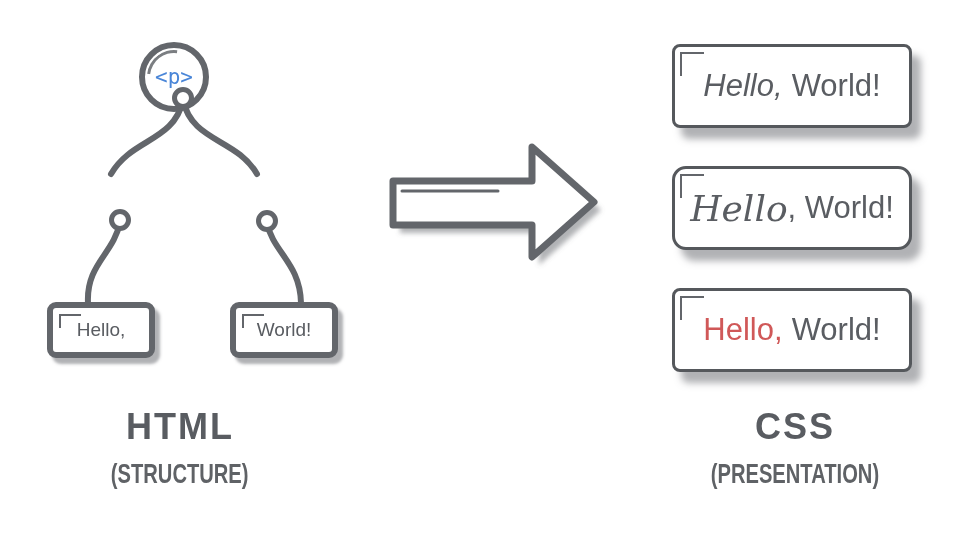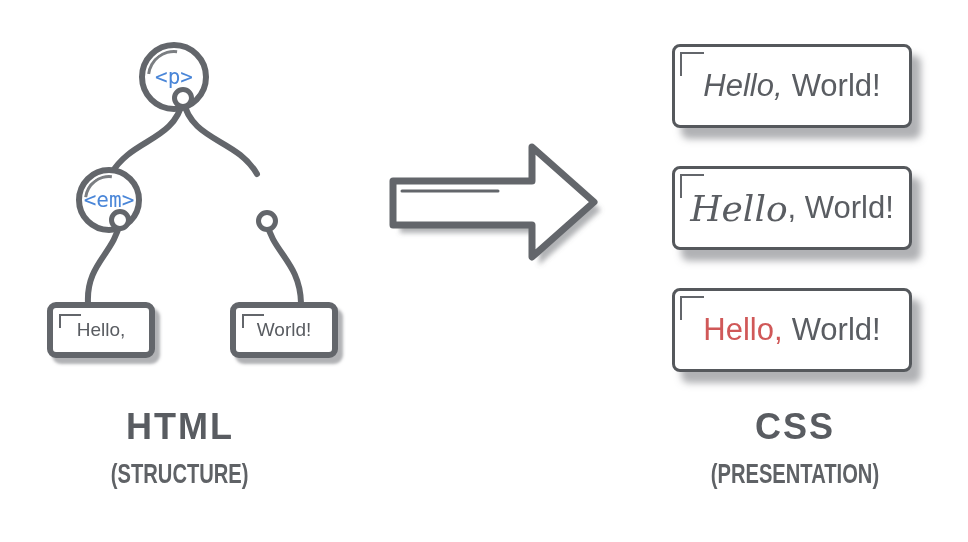--- a/index.html
+++ b/index.html
@@ -45,21 +45,21 @@
   }
   
   .css-box{
     position:absolute;left:672px;width:234px;height:78px;border:3px solid #55585c;
     background:#fff;border-radius:8px;display:flex;align-items:center;justify-content:center;
     z-index:2;font-size:31px;color:#5a5d62;
     box-shadow:9px 11px 7px rgba(99,102,107,0.5);
   }
   .css-box .bracket{left:5px;top:5px;width:22px;height:22px;border-width:2.5px;}
   .css-box-1{top:44px;}
-  .css-box-2{top:166px;}
+  .css-box-2{top:166px;border-radius:14px;}
   .css-box-3{top:288px;}
   .seg{white-space:pre;}
   .seg-gap{margin-left:9px;}
   .style-italic{font-style:italic;}
   .style-script{font-family:"DejaVu Serif",serif;font-style:italic;font-size:36px;}
   .style-red{color:#d05858;}
   
   .caption{position:absolute;width:300px;text-align:center;z-index:2;color:#595c61;}
   .caption-left{left:30px;top:406px;}
   .caption-right{left:645px;top:406px;}
@@ -87,24 +87,20 @@
       </filter>
     </defs>
     <polygon points="400,189 539,189 539,155 601,210 539,265 539,233 400,233" fill="rgba(99,102,107,0.5)" filter="url(#soft)"></polygon>
     <polygon points="393,181 532,181 532,147 594,202 532,257 532,225 393,225" fill="#ffffff" stroke="#63666b" stroke-width="7" stroke-linejoin="round"></polygon>
     <path d="M 402 191 H 498" stroke="#63666b" stroke-width="3" stroke-linecap="round"></path>
   </svg>
 
   <div class="node node-p">
     <div class="shine"></div>
     <span>&lt;p&gt;</span>
-  </div>
-  <div class="node node-em">
-    <div class="shine"></div>
-    <span>&lt;em&gt;</span>
   </div>
   <div class="hook hook-p"></div>
   <div class="hook hook-em"></div>
   <div class="hook hook-text"></div>
 
   <div class="leaf leaf-1">
     <div class="bracket"></div>
     <span>Hello,</span>
   </div>
   <div class="leaf leaf-2">

